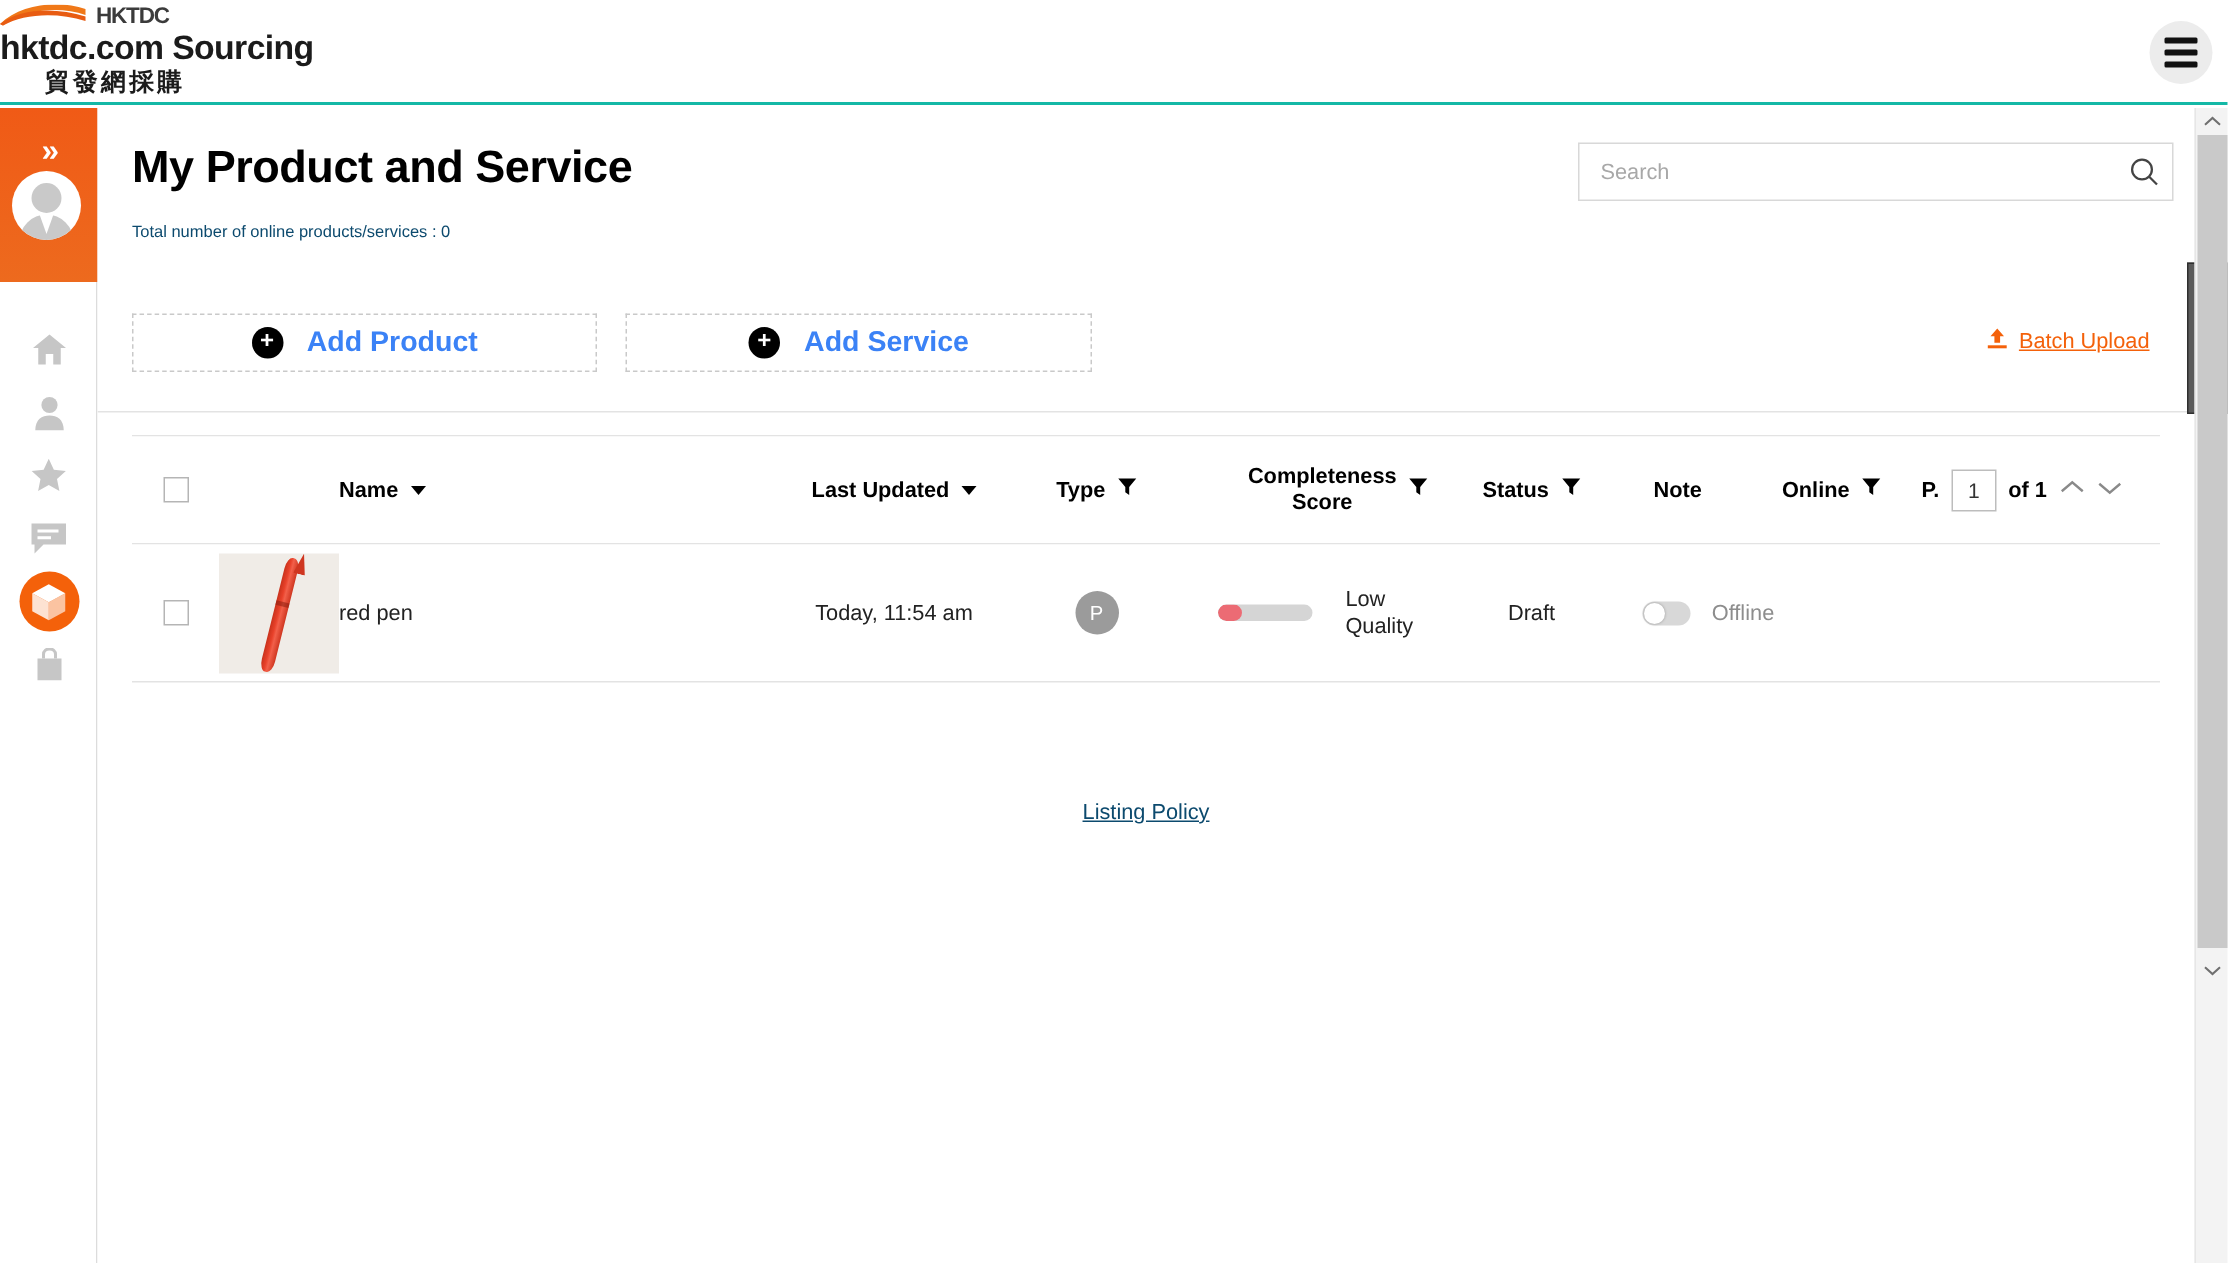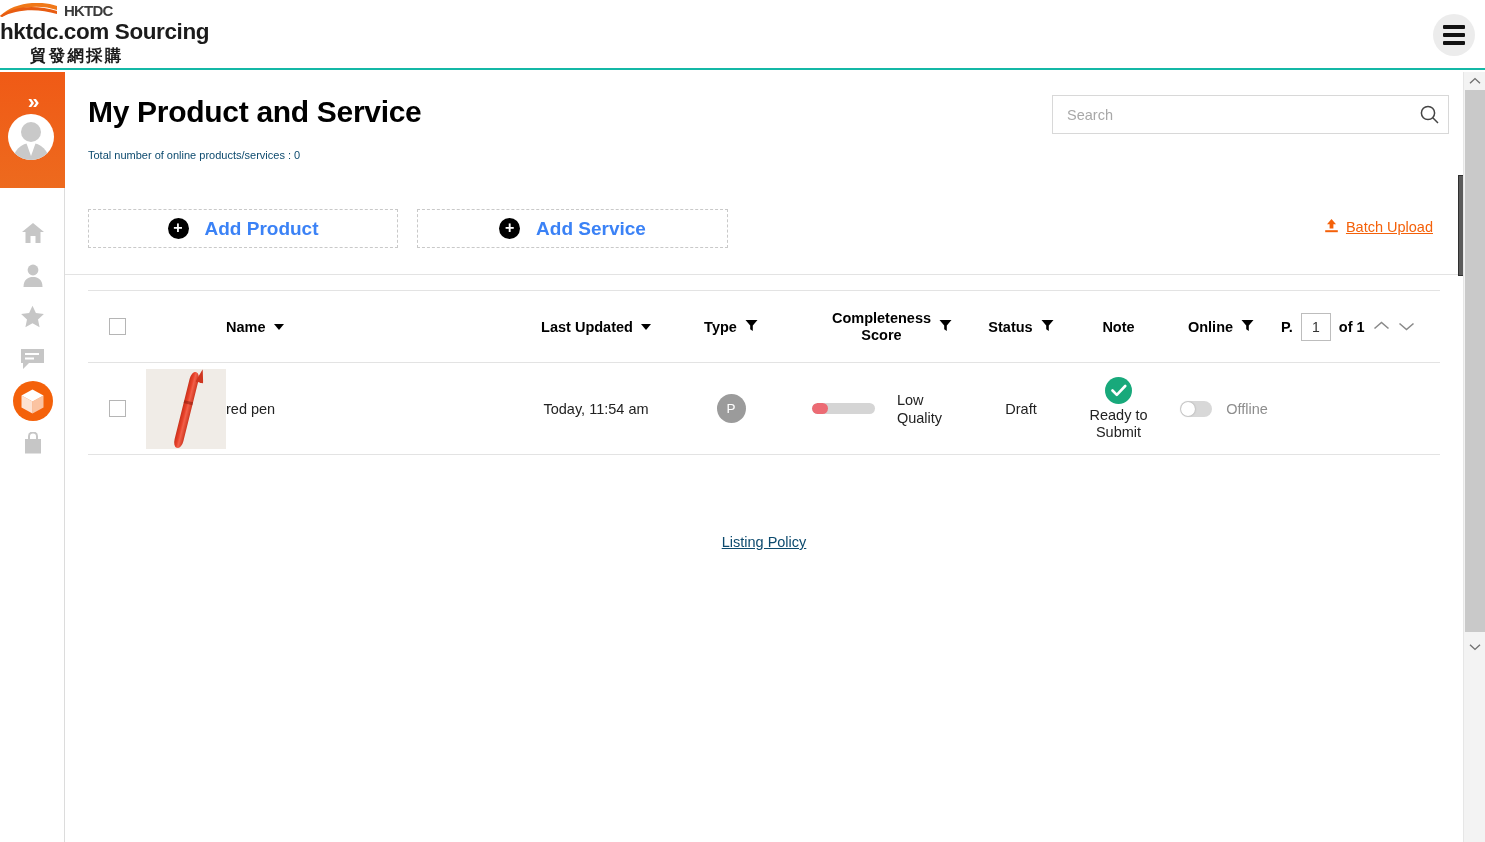--- a/index.html
+++ b/index.html
@@ -538,31 +538,20 @@
       <div class="cell col-score score-cell">
         <div class="score-bar">
           <div class="fill" id="score-fill" style="width: 25%;"></div>
         </div>
         <div class="score-label">
           <span>Low</span><br>
           <span>Quality</span>
         </div>
       </div>
       <div class="cell col-status">Draft</div>
-      <div class="cell col-note note-cell">
-        <div class="check-badge">
-          <svg width="16" height="13" viewBox="0 0 16 13">
-              <path d="M1.5 6.5 L5.8 10.8 L14.2 2" stroke="#ffffff" stroke-width="2.6" fill="none" stroke-linecap="round" stroke-linejoin="round"></path>
-            </svg>
-        </div>
-        <div class="note-text">
-          <span>Ready to</span><br>
-          <span>Submit</span>
-        </div>
-      </div>
       <div class="cell col-online online-cell">
         <div class="toggle">
           <div class="knob"></div>
         </div>
         <span class="online-label">Offline</span>
       </div>
       <div class="cell col-pager"></div>
     </div>
 
   </div>

